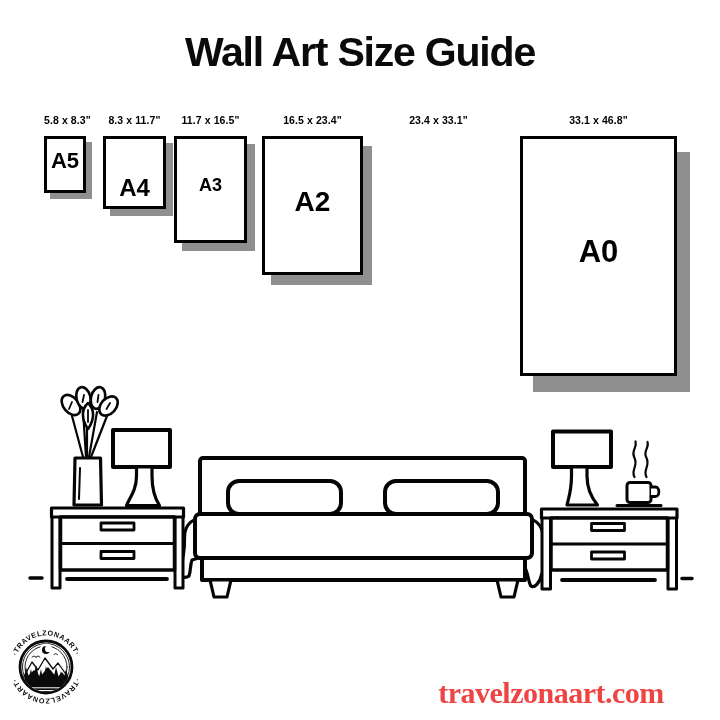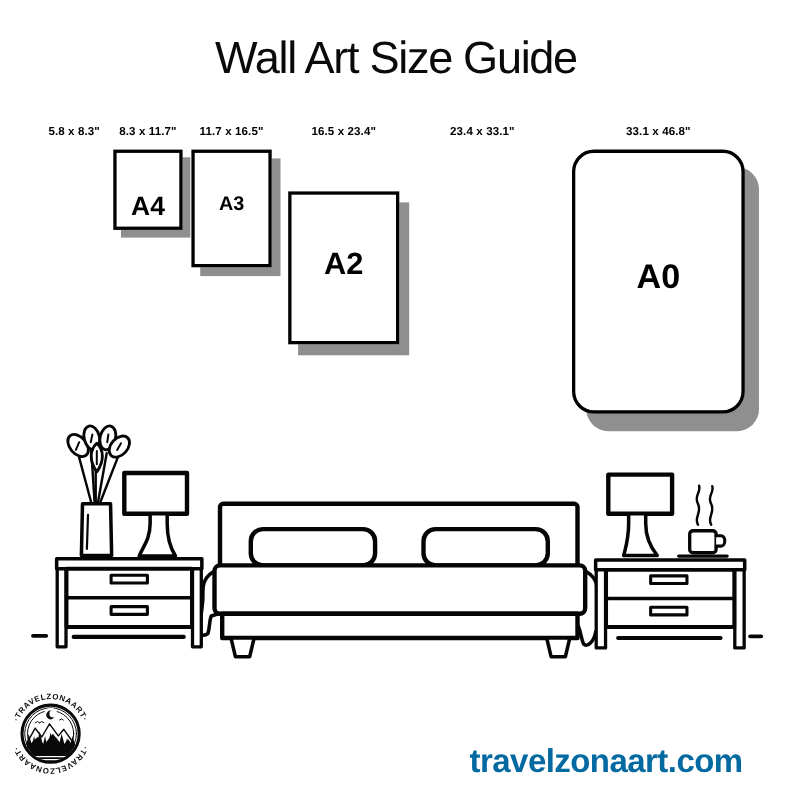--- a/index.html
+++ b/index.html
@@ -2,57 +2,60 @@
 <html><head>
 <meta charset="utf-8">
 <style>
   html,body{margin:0;padding:0;}
   body{width:720px;height:720px;background:#ffffff;position:relative;overflow:hidden;
        font-family:"Liberation Sans", sans-serif;color:#000;}
   .stage{position:absolute;inset:0;width:720px;height:720px;}
 
   
   .title{position:absolute;top:29px;left:0;width:720px;text-align:center;
-         font-size:41px;font-weight:normal;letter-spacing:-1.2px;color:#0a0a0a;}
+         font-size:41px;font-weight:bold;letter-spacing:-1.2px;color:#0a0a0a;}
 
   
   .frame-wrap{position:absolute;top:112px;text-align:center;}
   .dims{height:24px;line-height:17px;font-size:10.5px;font-weight:bold;white-space:nowrap;
         letter-spacing:0.1px;}
   .frame{background:#fff;border:3.5px solid #000;box-sizing:border-box;
          display:flex;align-items:center;justify-content:center;font-weight:bold;}
   .frame span{transform:translateY(-4px);}
   .w-a5{left:44px;width:42px;}  .f-a5{height:57px; box-shadow:6px 6px 0 #8f8f8f;font-size:22px;}
   .w-a4{left:103px;width:63px;} .f-a4{height:73px; box-shadow:7px 7px 0 #8f8f8f;font-size:24px;align-items:flex-end;}
   .w-a3{left:174px;width:73px;} .f-a3{height:107px;box-shadow:8px 8px 0 #8f8f8f;font-size:18px;}
-  .w-a2{left:262px;width:101px;}.f-a2{height:139px;box-shadow:9px 10px 0 #8f8f8f;font-size:28px;margin-top:38px;}
+  .w-a2{left:262px;width:101px;}.f-a2{height:139px;box-shadow:9px 10px 0 #8f8f8f;font-size:28px;}
   .w-a1{left:377px;width:123px;}.f-a1{height:184px;box-shadow:9px 11px 0 #8f8f8f;font-size:30px;}
-  .w-a0{left:520px;width:157px;}.f-a0{height:240px;box-shadow:13px 16px 0 #8f8f8f;font-size:31px;border-radius:20px;}
+  .w-a0{left:520px;width:157px;}.f-a0{height:240px;box-shadow:13px 16px 0 #8f8f8f;font-size:31px;}
 
   
   .bedroom{position:absolute;left:25px;top:382px;}
 
   
   .logo{position:absolute;left:3px;top:624px;}
   .logo text{font-family:"Liberation Sans", sans-serif;font-weight:bold;
              font-size:7.2px;letter-spacing:0.55px;fill:#0a0a0a;}
 
   
   .website{position:absolute;top:676px;left:400px;width:302px;text-align:center;
-           font-size:30px;font-weight:bold;letter-spacing:-0.5px;color:#0369a1;}
+           font-size:30px;font-weight:bold;letter-spacing:-0.5px;color:#ef4444;font-family:Liberation Serif, serif;}
 </style>
 </head>
 <body>
 
 <div class="stage">
 
   <div class="title">Wall Art Size Guide</div>
 
   <div class="frame-wrap w-a5">
     <div class="dims">5.8 x 8.3"</div>
+    <div class="frame f-a5">
+        <span>A5</span>
+      </div>
   </div>
   <div class="frame-wrap w-a4">
     <div class="dims">8.3 x 11.7"</div>
     <div class="frame f-a4">
         <span>A4</span>
       </div>
   </div>
   <div class="frame-wrap w-a3">
     <div class="dims">11.7 x 16.5"</div>
     <div class="frame f-a3">

